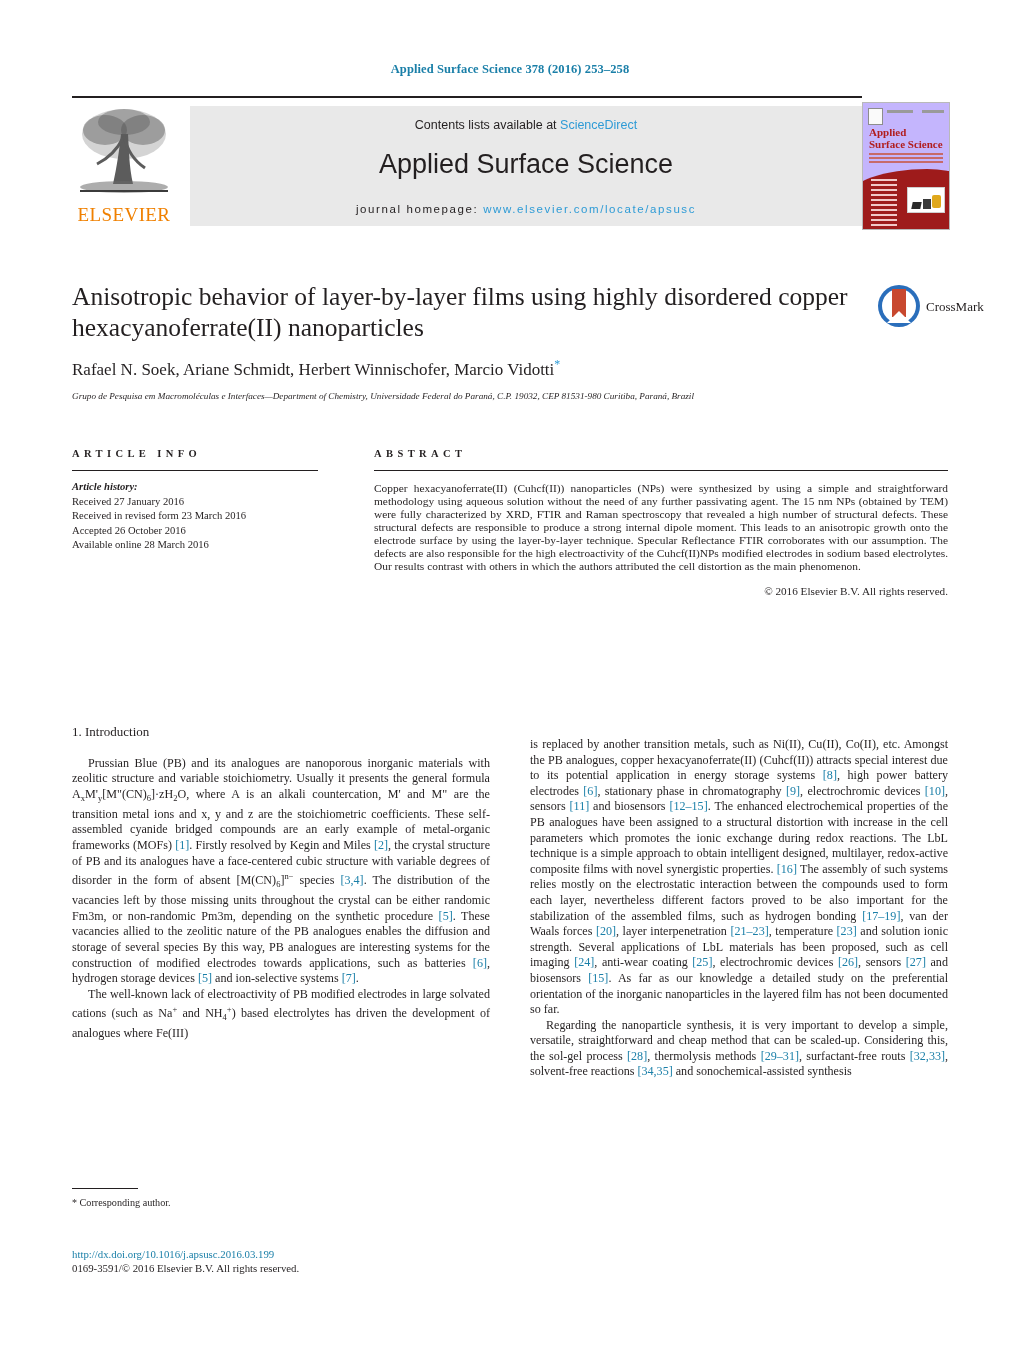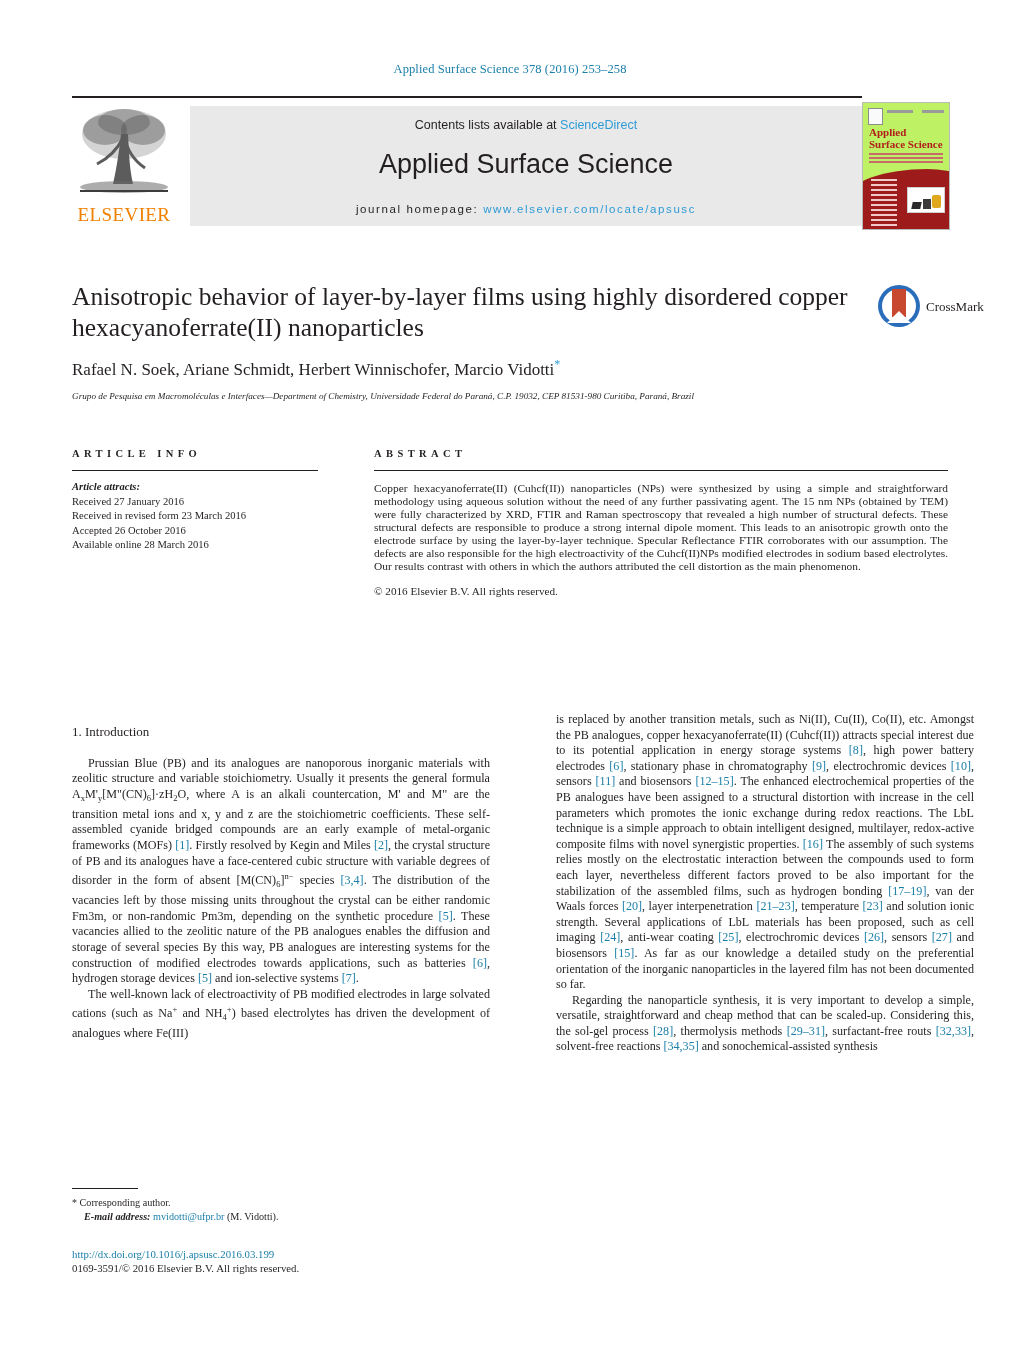--- a/index.html
+++ b/index.html
@@ -23,21 +23,21 @@
   }
 
   
   .running-head {
     position: absolute;
     top: 62px;
     left: 0;
     width: 1020px;
     text-align: center;
     font-family: "Liberation Serif", serif;
-    font-weight: normal;
+    font-weight: bold;
     font-size: 12.5px;
     color: #1a7fa8;
     letter-spacing: 0.1px;
   }
 
   
   .masthead {
     position: absolute;
     top: 96px;
     left: 72px;
@@ -124,21 +124,21 @@
     color: #2e9bd6;
   }
 
   
   .cover {
     position: absolute;
     top: 6px;
     left: 790px;
     width: 86px;
     height: 126px;
-    background: #bef264;
+    background: #c4b5fd;
     border: 1px solid #b9b9b9;
     overflow: hidden;
   }
   .cover-els-mark {
     position: absolute;
     top: 5px;
     left: 5px;
     width: 13px;
     height: 15px;
     border: 1px solid #8d8d8d;
@@ -380,41 +380,42 @@
   .abs-text {
     margin-top: 11px;
     font-size: 11.4px;
     line-height: 13px;
     text-align: justify;
     color: #231f20;
   }
   .abs-copy {
     margin-top: 12px;
     font-size: 11.2px;
+    text-align: right;
     color: #231f20;
   }
 
   
   .body-cols {
     position: absolute;
     top: 712px;
     left: 72px;
     width: 876px;
   }
   .bcol {
     position: absolute;
     top: 0;
     width: 418px;
     font-size: 12.1px;
     line-height: 15.6px;
     text-align: justify;
     color: #231f20;
   }
   .bcol.left { left: 0; }
-  .bcol.right { left: 484px; }
+  .bcol.right { left: 458px; margin-top: 25px; }
   .h2 {
     font-family: "Liberation Serif", serif;
     font-weight: normal;
     font-size: 13px;
     margin: 12px 0 16px 0;
   }
   .bcol p {
     margin: 0;
     text-indent: 16px;
   }
@@ -550,21 +551,21 @@
         <div class="cm-tri"></div>
       </div>
       <div class="cm-label">CrossMark</div>
     </div>
   </div>
 
   <div class="info-abs">
     <div class="col-info">
       <div class="sec-head">ARTICLE INFO</div>
       <div class="hr-thin"></div>
-      <div class="hist-title">Article attracts:</div>
+      <div class="hist-title">Article history:</div>
       <div class="hist-line">Received 27 January 2016</div>
       <div class="hist-line">Received in revised form 23 March 2016</div>
       <div class="hist-line">Accepted 26 October 2016</div>
       <div class="hist-line">Available online 28 March 2016</div>
     </div>
 
     <div class="col-abs">
       <div class="sec-head">ABSTRACT</div>
       <div class="hr-thin"></div>
       <div class="abs-text">Copper hexacyanoferrate(II) (Cuhcf(II)) nanoparticles (NPs) were synthesized by using a simple and straightforward methodology using aqueous solution without the need of any further passivating agent. The 15 nm NPs (obtained by TEM) were fully characterized by XRD, FTIR and Raman spectroscopy that revealed a high number of structural defects. These structural defects are responsible to produce a strong internal dipole moment. This leads to an anisotropic growth onto the electrode surface by using the layer-by-layer technique. Specular Reflectance FTIR corroborates with our assumption. The defects are also responsible for the high electroactivity of the Cuhcf(II)NPs modified electrodes in sodium based electrolytes. Our results contrast with others in which the authors attributed the cell distortion as the main phenomenon.</div>
@@ -583,24 +584,20 @@
       <p class="noindent"><span>is replaced by another transition metals, such as Ni(II), Cu(II), Co(II), etc. Amongst the PB analogues, copper hexacyanoferrate(II) (Cuhcf(II)) attracts special interest due to its potential application in energy storage systems </span><span class="ref">[8]</span><span>, high power battery electrodes </span><span class="ref">[6]</span><span>, stationary phase in chromatography </span><span class="ref">[9]</span><span>, electrochromic devices </span><span class="ref">[10]</span><span>, sensors </span><span class="ref">[11]</span><span> and biosensors </span><span class="ref">[12–15]</span><span>. The enhanced electrochemical properties of the PB analogues have been assigned to a structural distortion with increase in the cell parameters which promotes the ionic exchange during redox reactions. The LbL technique is a simple approach to obtain intelligent designed, multilayer, redox-active composite films with novel synergistic properties. </span><span class="ref">[16]</span><span> The assembly of such systems relies mostly on the electrostatic interaction between the compounds used to form each layer, nevertheless different factors proved to be also important for the stabilization of the assembled films, such as hydrogen bonding </span><span class="ref">[17–19]</span><span>, van der Waals forces </span><span class="ref">[20]</span><span>, layer interpenetration </span><span class="ref">[21–23]</span><span>, temperature </span><span class="ref">[23]</span><span> and solution ionic strength. Several applications of LbL materials has been proposed, such as cell imaging </span><span class="ref">[24]</span><span>, anti-wear coating </span><span class="ref">[25]</span><span>, electrochromic devices </span><span class="ref">[26]</span><span>, sensors </span><span class="ref">[27]</span><span> and biosensors </span><span class="ref">[15]</span><span>. As far as our knowledge a detailed study on the preferential orientation of the inorganic nanoparticles in the layered film has not been documented so far.</span></p>
       <p><span>Regarding the nanoparticle synthesis, it is very important to develop a simple, versatile, straightforward and cheap method that can be scaled-up. Considering this, the sol-gel process </span><span class="ref">[28]</span><span>, thermolysis methods </span><span class="ref">[29–31]</span><span>, surfactant-free routs </span><span class="ref">[32,33]</span><span>, solvent-free reactions </span><span class="ref">[34,35]</span><span> and sonochemical-assisted synthesis</span></p>
     </div>
   </div>
 
   <div class="footnote">
     <div class="fn-rule"></div>
     <div class="fn-line">
       <span class="star">*</span><span> Corresponding author.</span>
     </div>
-    <div class="fn-line" style="padding-left:12px">
-      <span class="fn-ital">E-mail address:</span>
-      <span class="fn-mail">mvidotti@ufpr.br</span><span> (M. Vidotti).</span>
-    </div>
   </div>
 
   <div class="doi-block">
     <div class="doi-link">http://dx.doi.org/10.1016/j.apsusc.2016.03.199</div>
     <div class="issn-line">0169-3591/© 2016 Elsevier B.V. All rights reserved.</div>
   </div>
 
 </div>
 
 </body></html>

